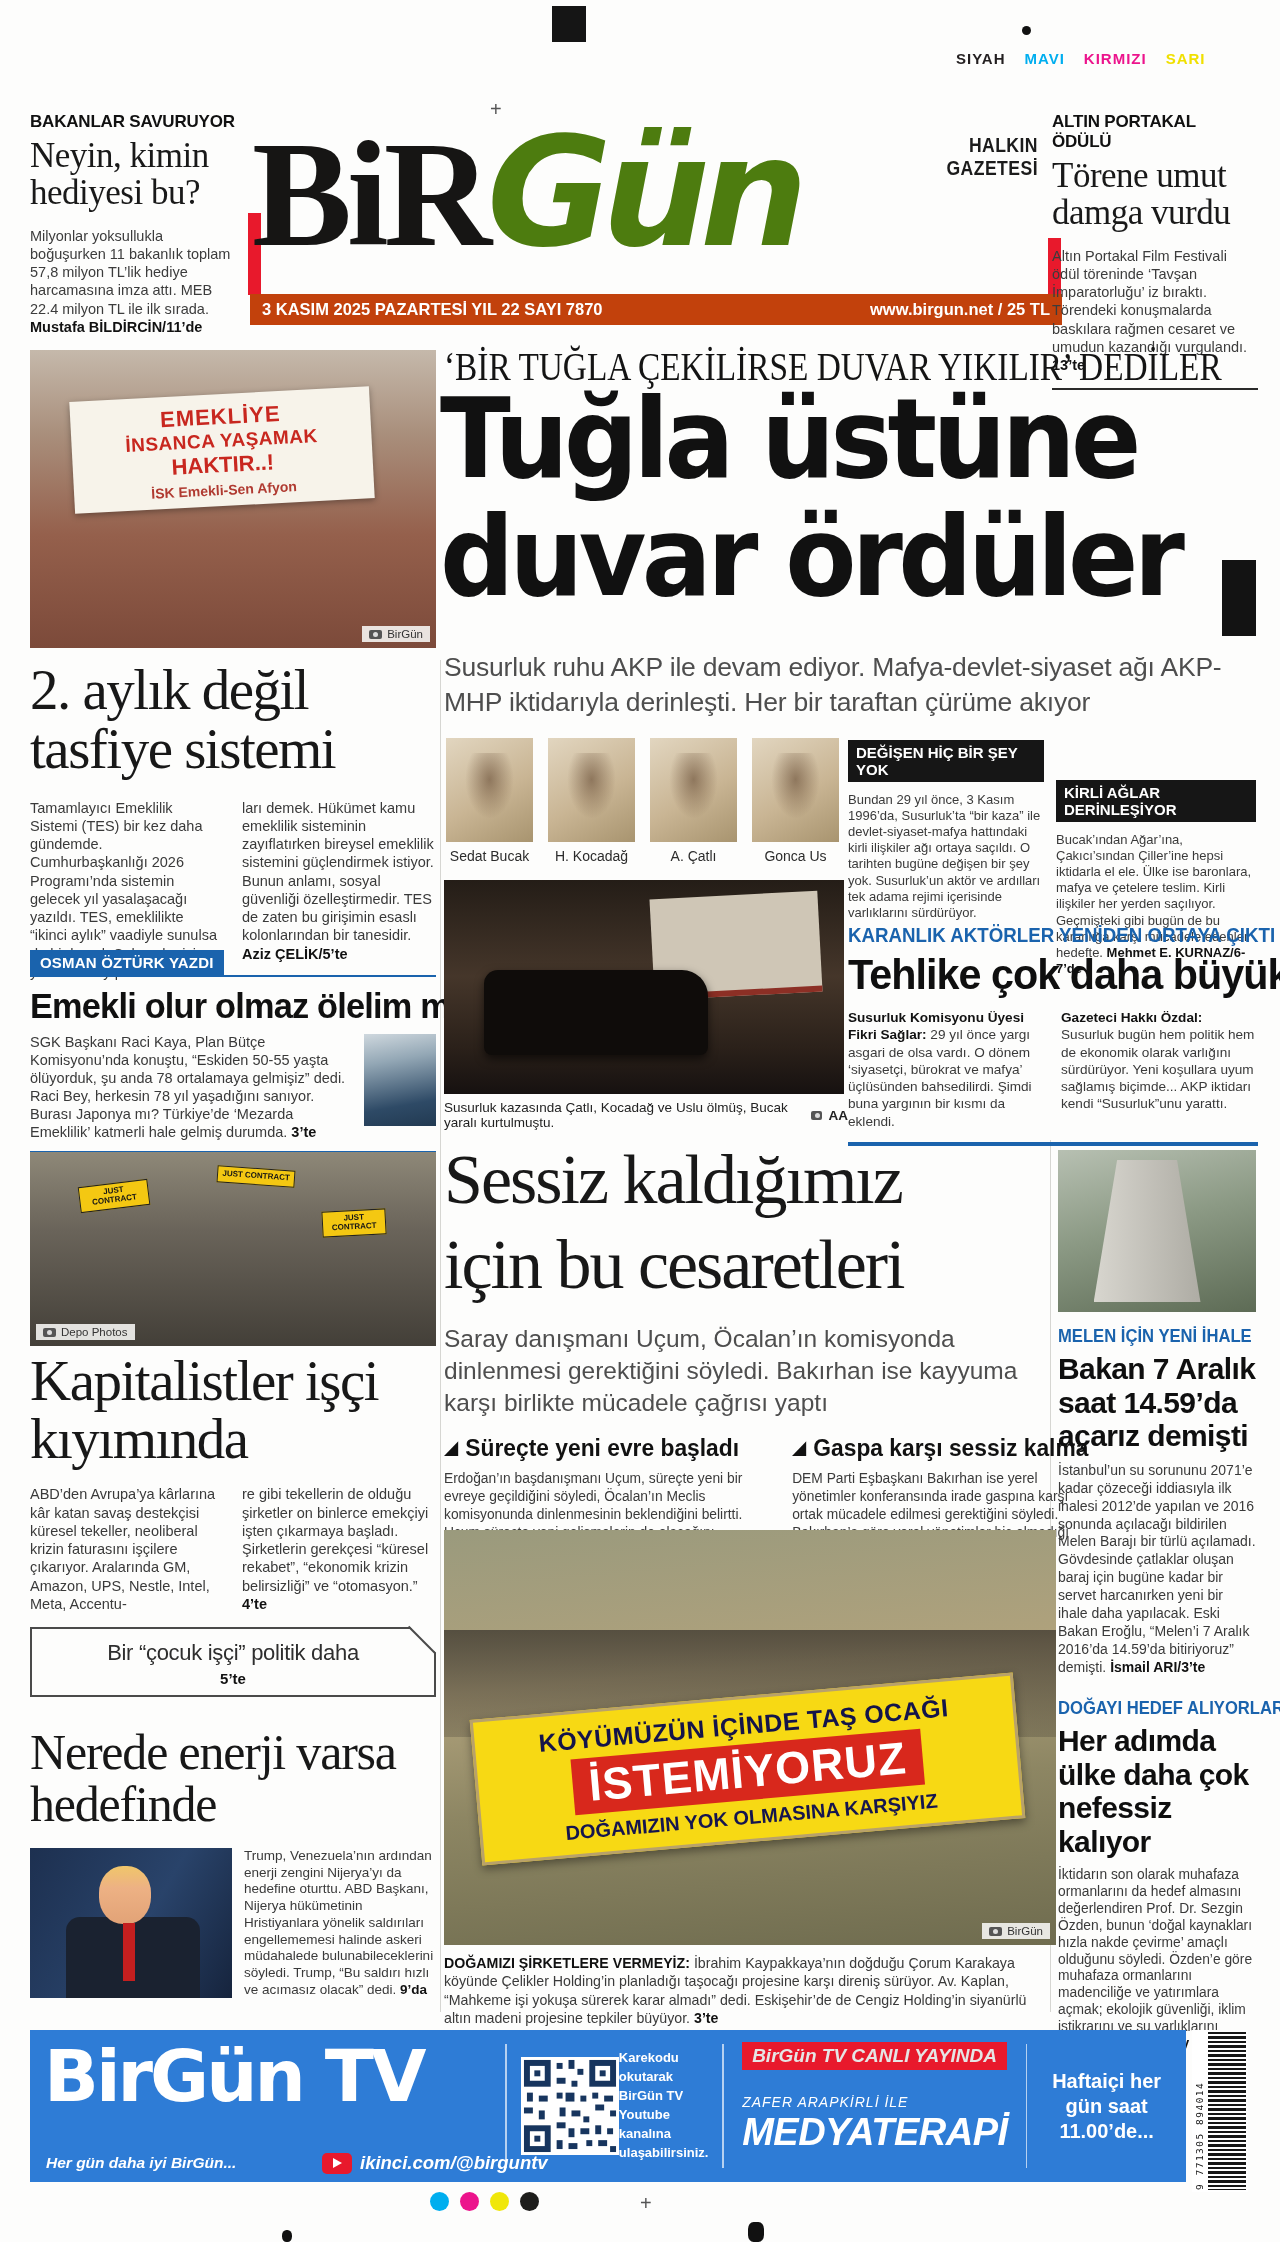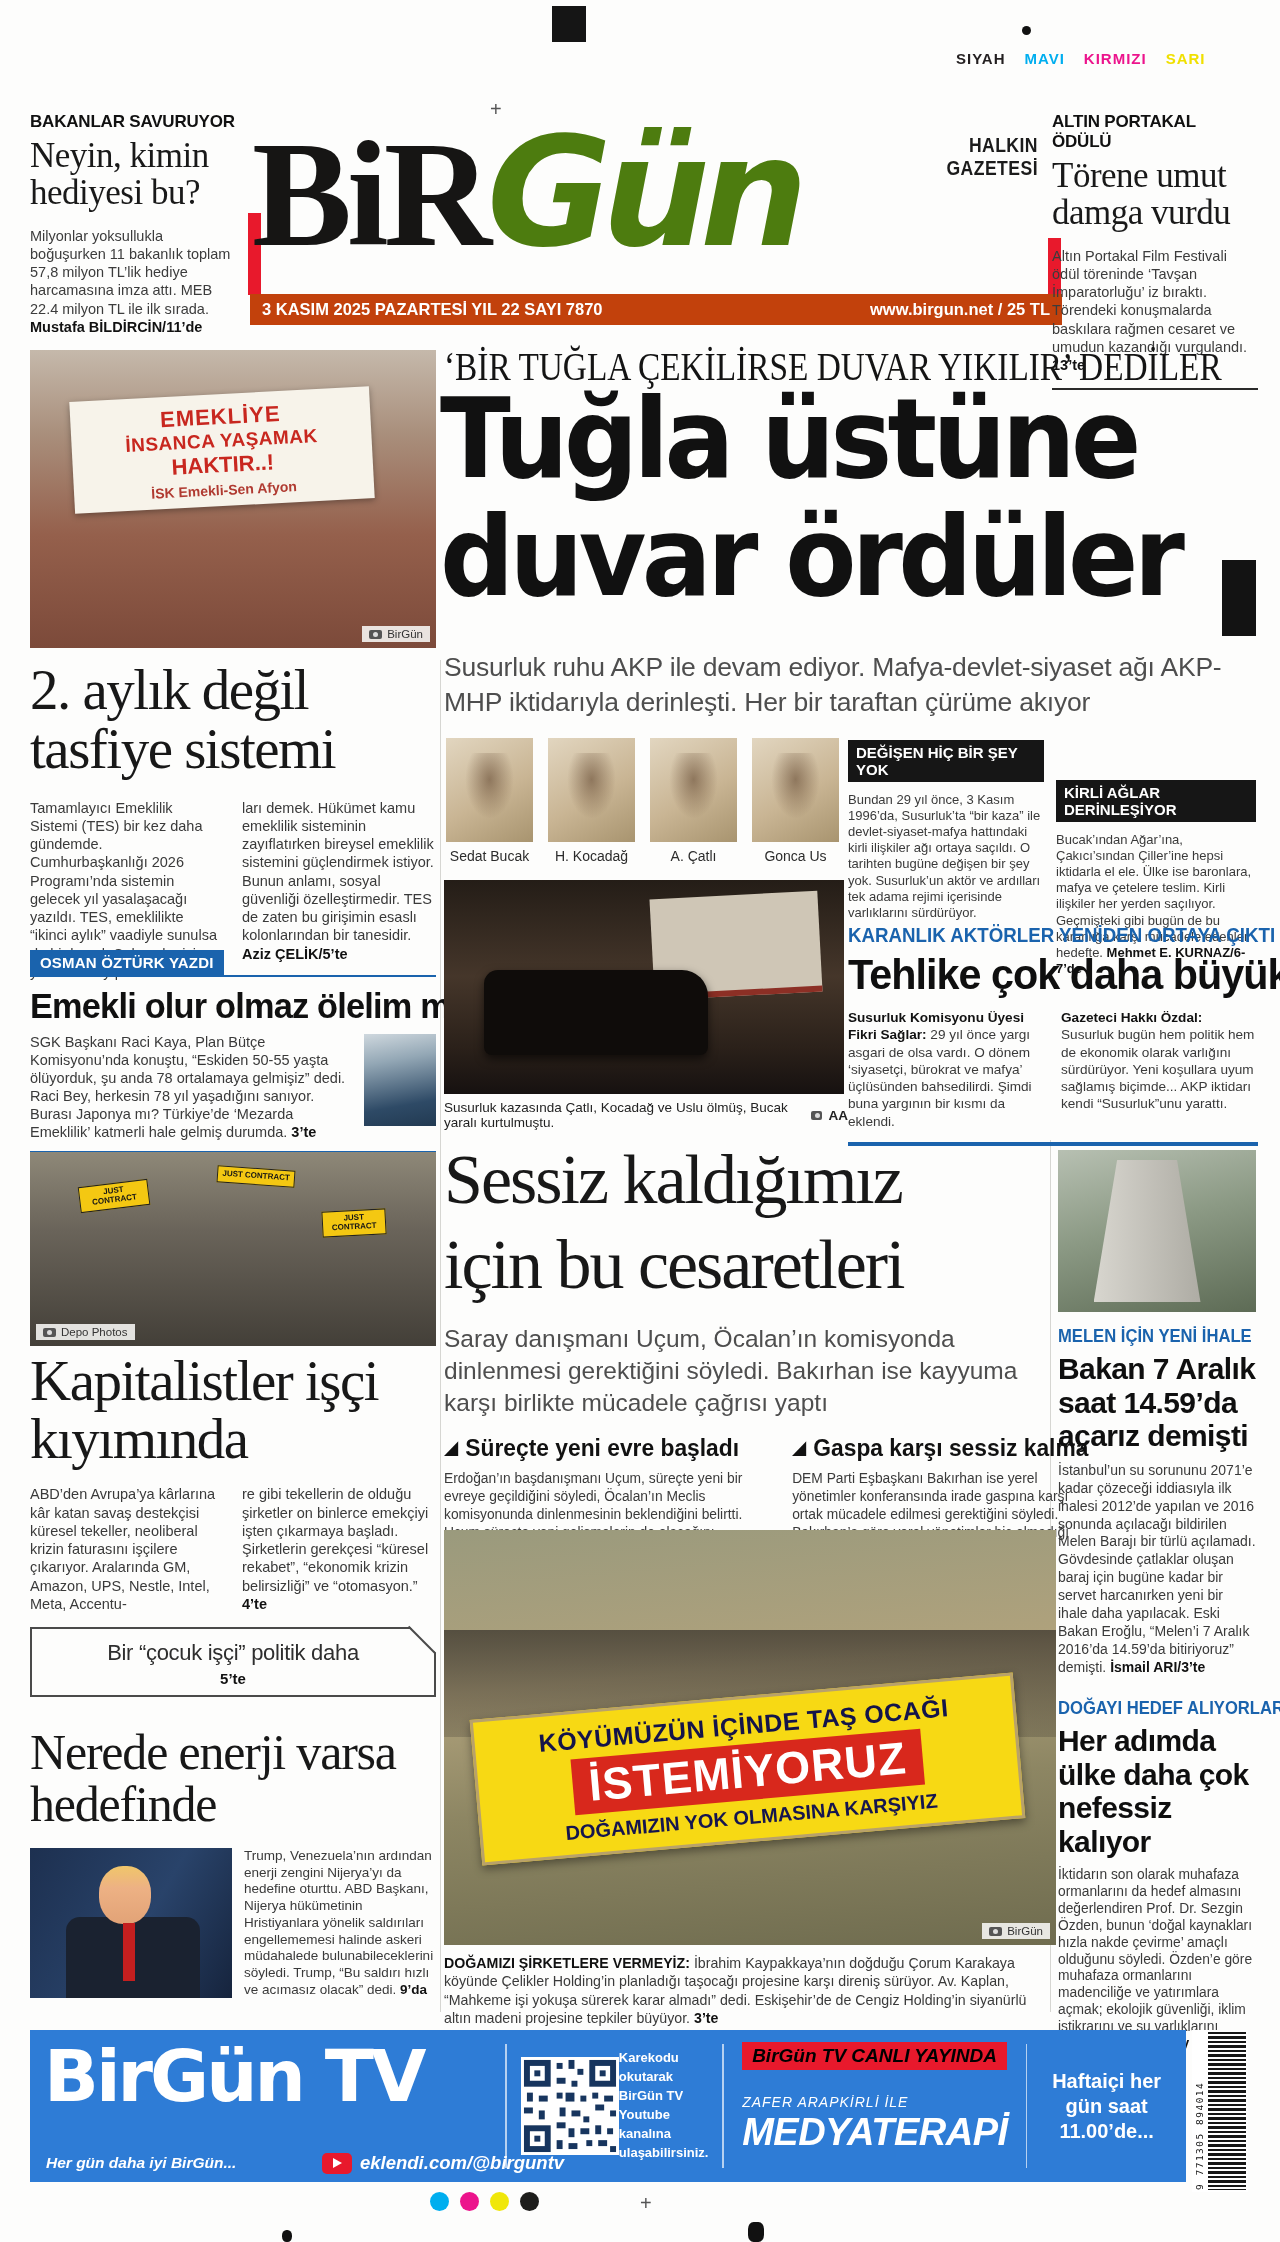--- a/index.html
+++ b/index.html
@@ -215,21 +215,21 @@
     line-height:1; margin-top:10px; }
   .tv-tagline { position:absolute; left:2px; bottom:10px; font-style:italic; font-weight:700; font-size:15.5px; }
   .tv-yt { position:absolute; left:278px; bottom:8px; display:flex; align-items:center; gap:8px;
     font-style:italic; font-weight:700; font-size:18.5px; }
   .yt-icon { width:30px; height:21px; background:#e8192c; border-radius:5px; position:relative; flex:none; }
   .yt-icon::after { content:''; position:absolute; left:11px; top:5px; border-left:9px solid #fff;
     border-top:5.5px solid transparent; border-bottom:5.5px solid transparent; }
   .tv-qr { width:112px; display:flex; align-items:center; justify-content:center; }
   .tv-qrtext { width:96px; display:flex; align-items:center; font-weight:700; font-size:13px; line-height:1.45; }
   .tv-s4 { flex:1; padding:12px 4px 0 4px; }
-  .live-badge { display:inline-block; background:#e8192c; color:#000000; font-style:italic; font-weight:800;
+  .live-badge { display:inline-block; background:#e8192c; color:#e5e5e5; font-style:italic; font-weight:800;
     font-size:19px; padding:3px 10px; }
   .tv-host { font-style:italic; font-size:14px; letter-spacing:1px; margin-top:24px; }
   .tv-show { font-style:italic; font-weight:800; font-size:38px; letter-spacing:-.5px; margin-top:1px; }
   .tv-s5 { width:152px; display:flex; align-items:center; text-align:center;
     font-weight:800; font-size:20px; line-height:1.25; }
 
   .barcode { left:1192px; top:2030px; width:56px; height:162px; background:#fff; display:flex; gap:3px; padding:2px; }
   .bc-num { writing-mode:vertical-rl; transform:rotate(180deg); font-family:"DejaVu Sans Mono", monospace;
     font-size:9.5px; color:#111; letter-spacing:1.5px; }
   .bc-bars { flex:1; background:repeating-linear-gradient(180deg,#161616 0 2px,#fff 2px 4px,#161616 4px 7px,#fff 7px 9px); }
@@ -443,21 +443,21 @@
     <div class="hl">Her adımda ülke daha çok nefessiz kalıyor</div>
     <div class="body"><span>İktidarın son olarak muhafaza ormanlarını da hedef almasını değerlendiren Prof. Dr. Sezgin Özden, bunun ‘doğal kaynakları hızla nakde çevirme’ amaçlı olduğunu söyledi. Özden’e göre muhafaza ormanlarını madenciliğe ve yatırımlara açmak; ekolojik güvenliği, iklim istikrarını ve su varlıklarını tehlikeye atar. </span><b>Gökay BAŞCAN/14’te</b></div>
   </div>
 
   <div class="abs tv">
     <div class="sec tv-s1">
       <div class="tv-title">BirGün TV</div>
       <div class="tv-tagline">Her gün daha iyi BirGün...</div>
       <div class="tv-yt">
           <span class="yt-icon"></span>
-          <span>eklendi.com/@birguntv</span>
+          <span>ikinci.com/@birguntv</span>
         </div>
     </div>
     <div class="div"></div>
     <div class="sec tv-qr">
       <svg width="98" height="98" viewBox="0 0 33 33">
         <rect width="33" height="33" fill="#fff"></rect>
         <g fill="#17355e">
           <rect x="1" y="1" width="9" height="9"></rect>
             <rect x="23" y="1" width="9" height="9"></rect>
             <rect x="1" y="23" width="9" height="9"></rect>

